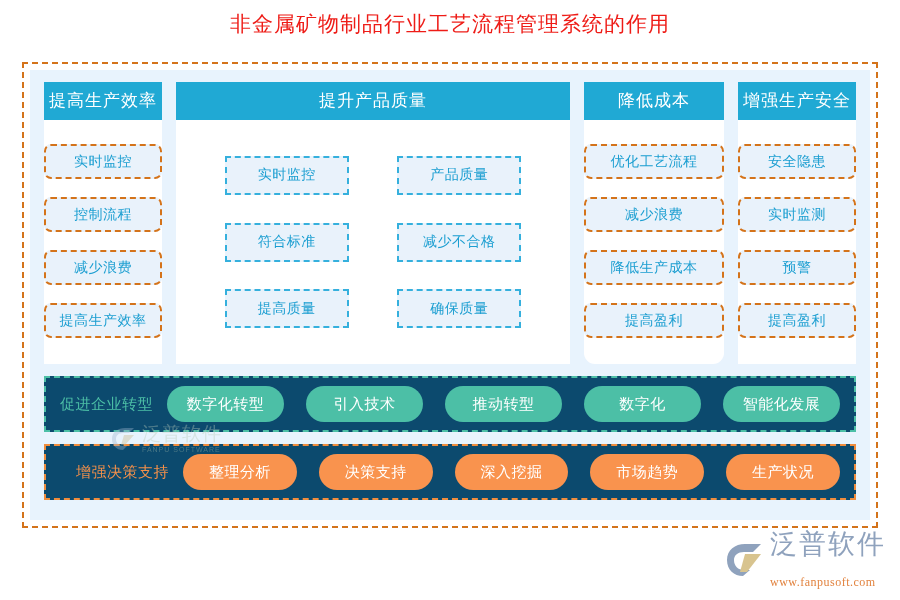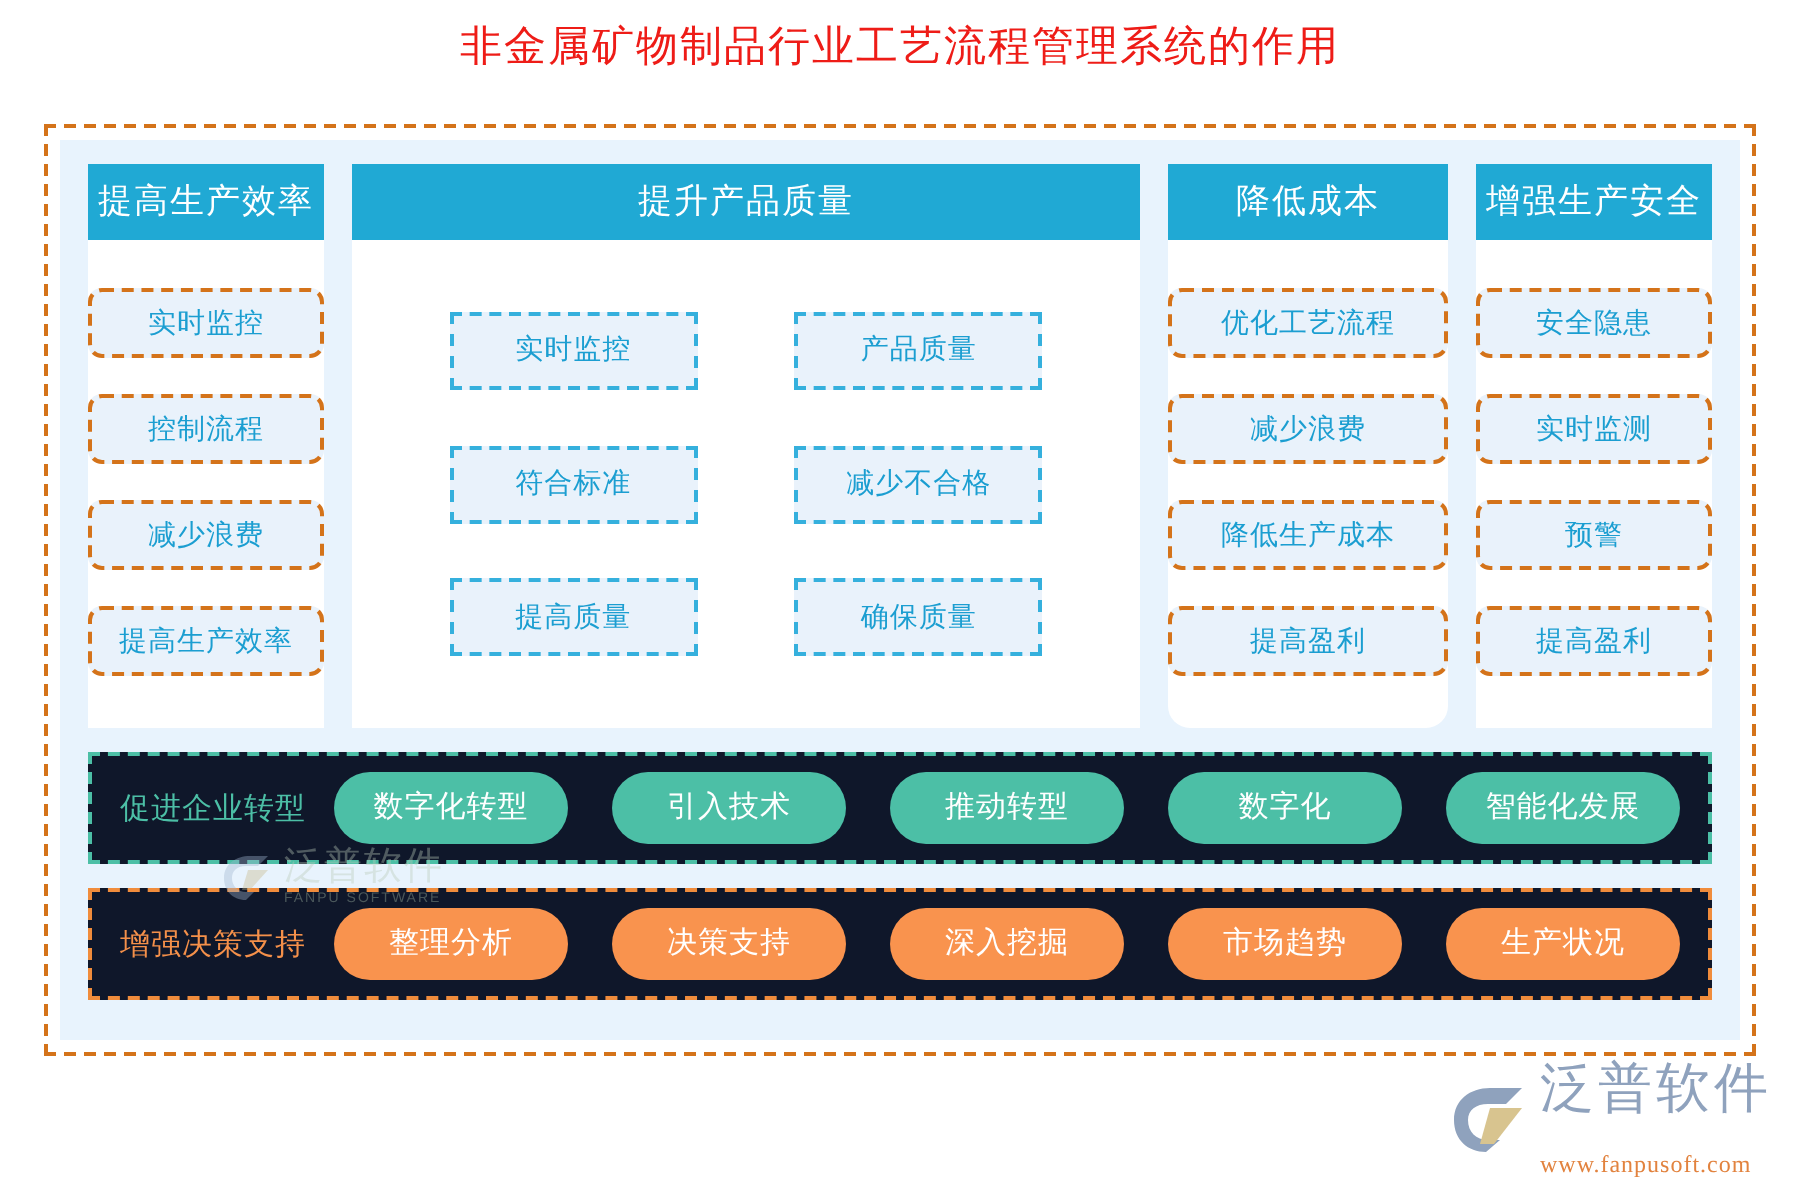--- a/index.html
+++ b/index.html
@@ -117,37 +117,37 @@
     border-radius: 0;
     width: 124px;
     height: 39px;
     margin: 0 12px;
   }
 
   
   .row-band {
     margin-top: 12px;
     height: 56px;
-    background: #0f172a;
+    background: #0c4a6e;
     box-sizing: border-box;
     display: flex;
     align-items: center;
     padding: 0 14px;
     gap: 14px;
   }
   .row-green { border: 2px dashed #4cbfa6; }
   .row-orange { border: 2px dashed #f08c3c; }
 
   .row-label {
     font-size: 15px;
     white-space: nowrap;
     letter-spacing: 0.5px;
   }
   .row-green .row-label { color: #4cbfa6; }
-  .row-orange .row-label { color: #f4904a; }
+  .row-orange .row-label { color: #f4904a; margin-left: 16px; }
 
   .pills {
     display: flex;
     flex: 1 1 auto;
     justify-content: space-between;
     gap: 22px;
   }
   .pill {
     color: #ffffff;
     font-size: 15px;

